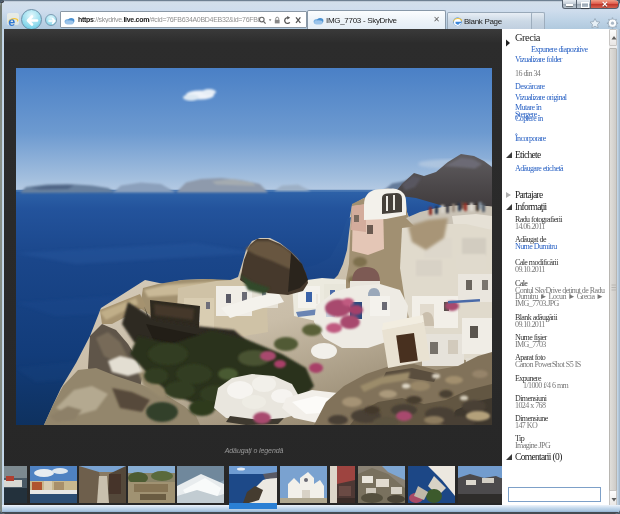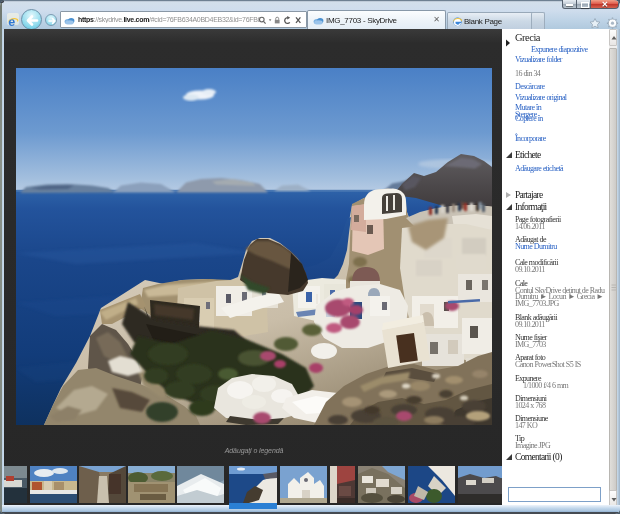--- a/index.html
+++ b/index.html
@@ -511,21 +511,21 @@
    <a style="position:absolute;left:0;top:53px;">Descărcare</a>
    <a style="position:absolute;left:0;top:64px;">Vizualizare original</a>
    <a style="position:absolute;left:0;top:74px;">Mutare în</a>
    <a style="position:absolute;left:0;top:85px;">Copiere în</a>
    <a style="position:absolute;left:0;top:81px;">Ştergere</a>
    <a style="position:absolute;left:0;top:105px;">Încorporare</a>
    <div class="hdr" style="position:absolute;left:0;top:121px;"><span class="tri td"></span>Etichete</div>
    <a style="position:absolute;left:0;top:135px;">Adăugare etichetă</a>
    <div class="hdr" style="position:absolute;left:0;top:153px;margin-top:8px;"><span class="tri tr"></span>Partajare</div>
    <div class="hdr" style="position:absolute;left:0;top:173px;"><span class="tri td"></span>Informaţii</div>
-   <div class="lbl" style="position:absolute;left:0;top:186px;">Page fotografierii</div>
+   <div class="lbl" style="position:absolute;left:0;top:186px;">Radu fotografierii</div>
    <div class="val" style="position:absolute;left:0;top:192.5px;">14.06.2011</div>
    <div class="lbl" style="position:absolute;left:0;top:206px;">Adăugat de</div>
    <a style="position:absolute;left:0;top:212.5px;">Nume Dumitru</a>
    <div class="lbl" style="position:absolute;left:0;top:229px;">Cale modificării</div>
    <div class="val" style="position:absolute;left:0;top:235.5px;">09.10.2011</div>
    <div class="lbl" style="position:absolute;left:0;top:250px;">Cale</div>
    <div class="val" style="position:absolute;left:0;top:259px;line-height:6.4px;white-space:normal;width:92px;">Contul SkyDrive deţinut de Radu Dumitru ► Locuri ► Grecia ► IMG_7703.JPG</div>
    <div class="lbl" style="position:absolute;left:0;top:284px;">Blank adăugării</div>
    <div class="val" style="position:absolute;left:0;top:290.5px;">09.10.2011</div>
    <div class="lbl" style="position:absolute;left:0;top:304px;">Nume fişier</div>

